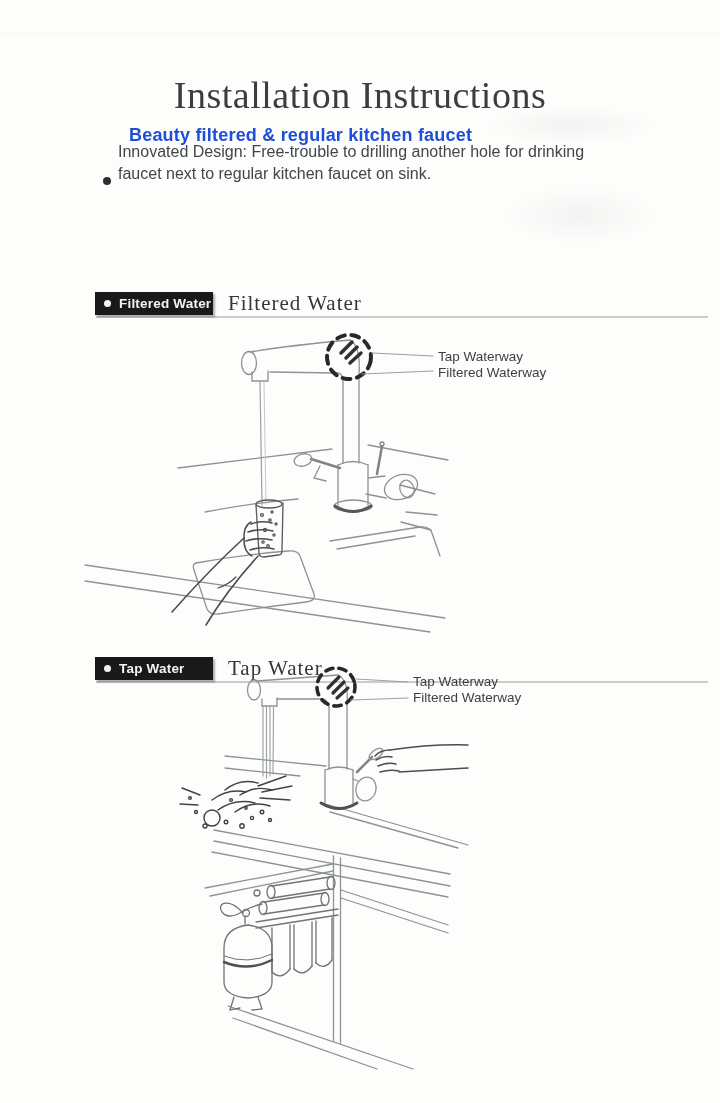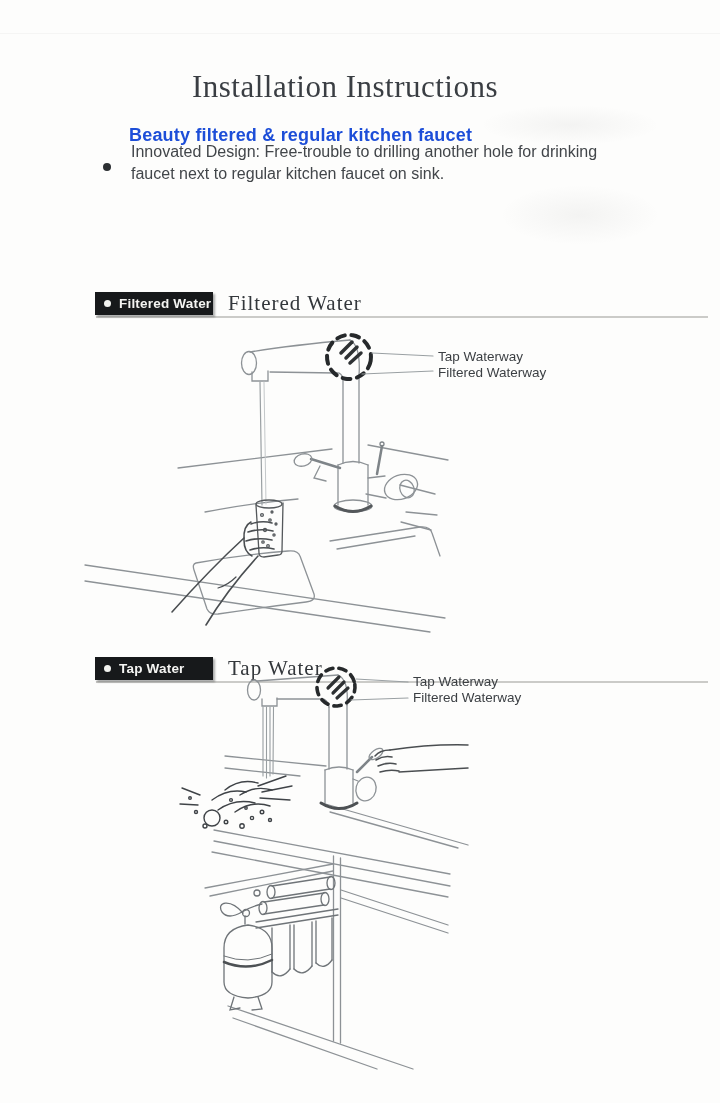--- a/index.html
+++ b/index.html
@@ -10,34 +10,35 @@
     color:#43474a;
     overflow:hidden;
   }
   .page{position:relative;width:720px;height:1103px;background:#fdfdfc;}
   .scan-edge{position:absolute;left:0;top:33px;width:720px;height:1px;background:rgba(0,0,0,0.03);}
   .smudge{position:absolute;background:radial-gradient(closest-side, rgba(60,60,60,0.05), rgba(60,60,60,0));}
   .page-title{
     position:absolute;left:0;top:48px;width:690px;
     text-align:center;
     font-family:"Liberation Serif", serif;
-    font-size:31px;font-weight:400;color:#3a3e43;
+    font-size:38px;font-weight:400;color:#3a3e43;
     letter-spacing:0.5px;
+    padding-left:15px;
   }
   .subtitle{
     position:absolute;left:129px;top:110px;
     font-size:18px;font-weight:bold;color:#1d4ed8;
     letter-spacing:0.2px;
   }
   .features{
     position:absolute;left:103px;top:141px;width:512px;
     list-style:none;margin:0;padding:0;
   }
   .features li{
-    display:flex;align-items:center;gap:20px;
+    display:flex;align-items:flex-end;gap:7px;
     font-size:16px;line-height:22px;margin-bottom:2px;color:#42464a;
   }
   .dot{
     flex:0 0 auto;width:8px;height:8px;border-radius:50%;
     background:#2c2f32;margin-top:7px;
   }
   .section-header{position:absolute;left:0;width:720px;height:26px;}
   .sec1{top:292px;text-align:right;} .sec2{top:657px;}
   .rule{position:absolute;left:96px;top:24px;width:612px;height:2px;background:#cbcbc8;}
   .tag{

